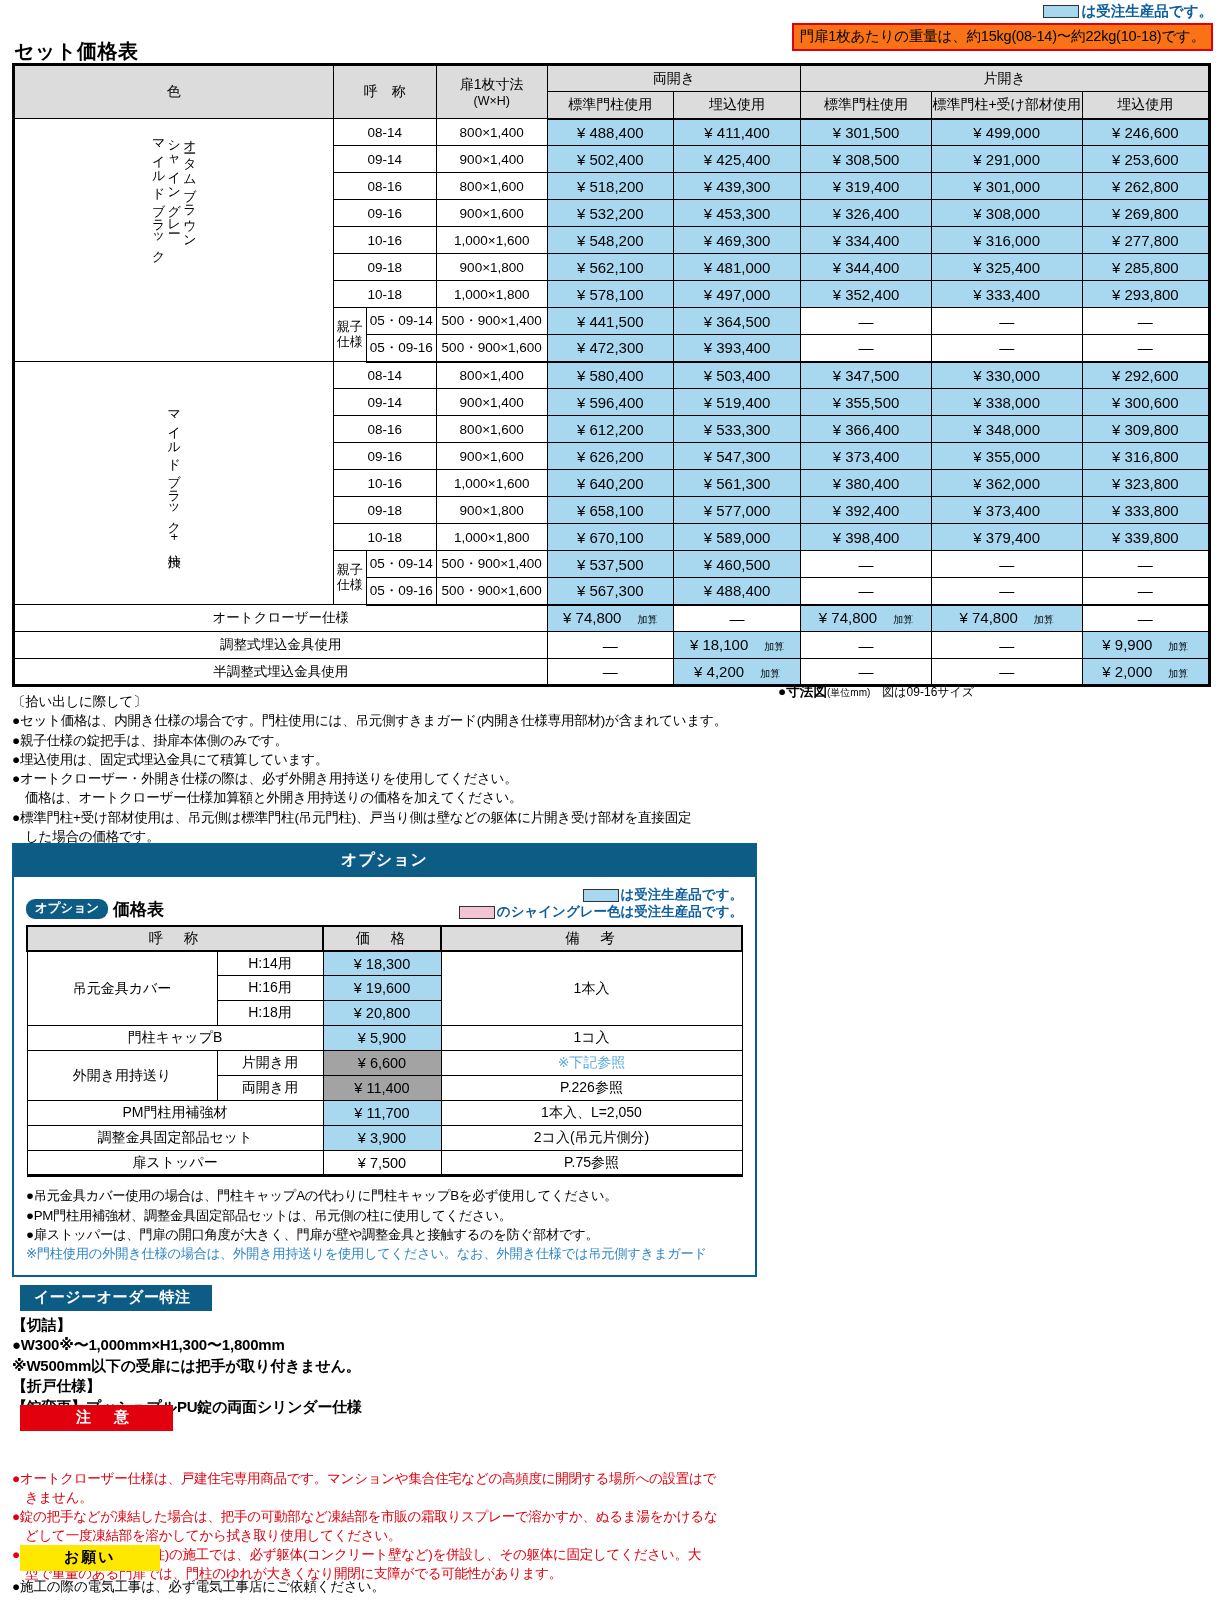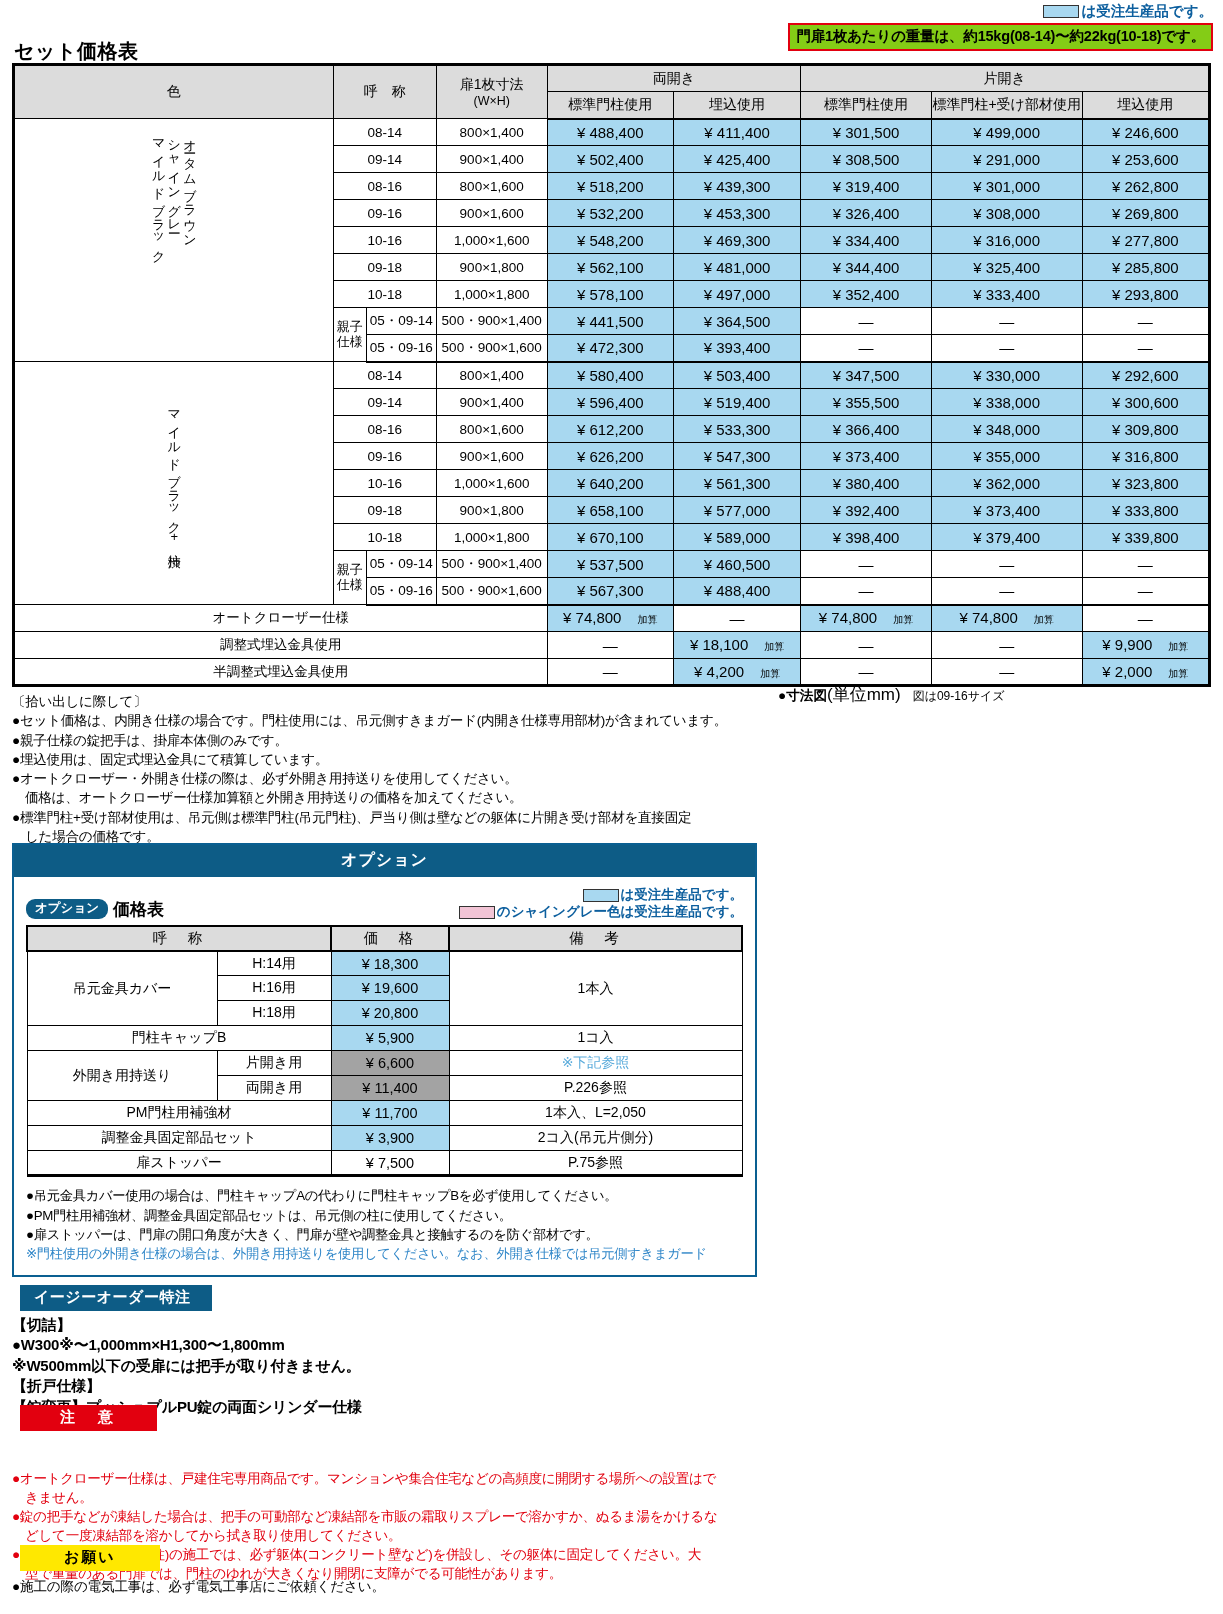--- a/index.html
+++ b/index.html
@@ -42,24 +42,24 @@
   .swatch-pink {
     display: inline-block;
     width: 36px;
     height: 13px;
     background: #f2c4d5;
     border: 1px solid #333;
   }
   .weight-note {
     margin-top: 3px;
     border: 2px solid #e2000f;
-    background: #84cc16;
+    background: #f97316;
     padding: 2px 6px 3px 6px;
     font-size: 14.5px;
-    font-weight: 700;
+    font-weight: 400;
     white-space: nowrap;
     display: inline-block;
     letter-spacing: -0.2px;
   }
 
   
   .section-title {
     position: absolute;
     left: 14px;
     top: 38px;
@@ -139,21 +139,21 @@
   }
   .notes .indent { padding-left: 13px; }
   .dim-note {
     position: absolute;
     left: 778px;
     top: 683px;
     font-size: 13.6px;
     font-weight: 700;
     white-space: nowrap;
   }
-  .dim-note .sm { font-size: 17px; font-weight: 400; }
+  .dim-note .sm { font-size: 10px; font-weight: 400; }
   .dim-note .sm2 { font-size: 12px; font-weight: 400; margin-left: 12px; }
 
   
   .option-box {
     position: absolute;
     left: 12px;
     top: 843px;
     width: 745px;
     border: 2px solid #0a5f91;
   }
@@ -255,21 +255,21 @@
 
   
   .caution-header {
     position: absolute;
     left: 20px;
     top: 1405px;
     background: #e2000f;
     color: #fff;
     font-size: 15px;
     font-weight: 700;
-    padding: 3px 40px 4px 40px;
+    padding: 3px 40px 4px 56px;
     letter-spacing: 4px;
   }
   .caution-body {
     position: absolute;
     left: 12px;
     top: 1437px;
     width: 800px;
     font-size: 13.6px;
     line-height: 1.4;
     color: #e2000f;
@@ -581,21 +581,21 @@
       <thead>
         <tr>
           <th colspan="2" class="opt-outer" style="width:296px">呼　称</th>
           <th class="opt-outer" style="width:118px">価　格</th>
           <th class="opt-outer">備　考</th>
         </tr>
       </thead>
       <tbody>
         <tr>
           <td rowspan="3" style="width:190px">吊元金具カバー</td>
-          <td style="width:114px">H:14用</td>
+          <td style="width:106px">H:14用</td>
           <td class="blue price-v">¥  18,300</td>
           <td rowspan="3">1本入</td>
         </tr>
         <tr>
           <td>H:16用</td>
           <td class="blue price-v">¥  19,600</td>
         </tr>
         <tr>
           <td>H:18用</td>
           <td class="blue price-v">¥  20,800</td>

